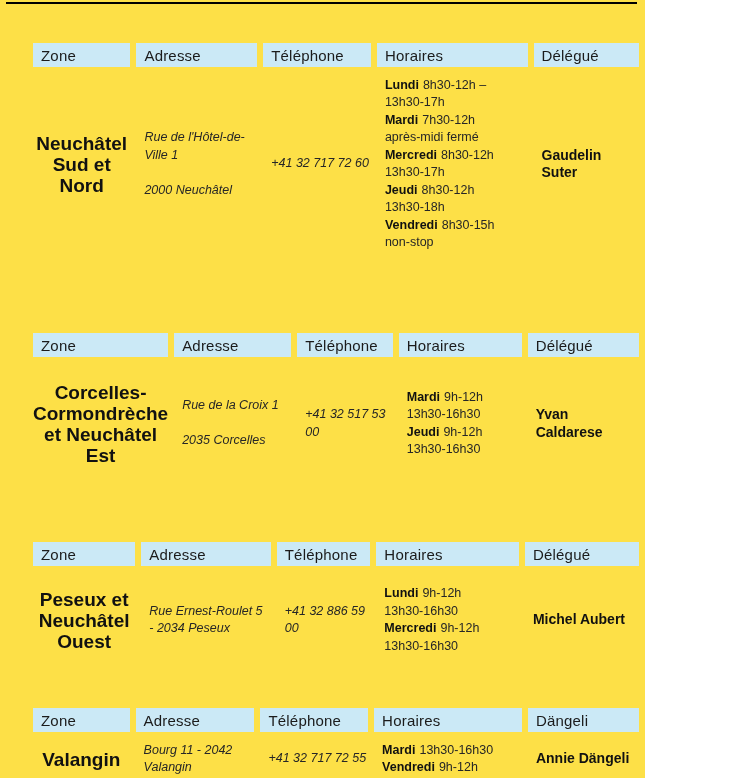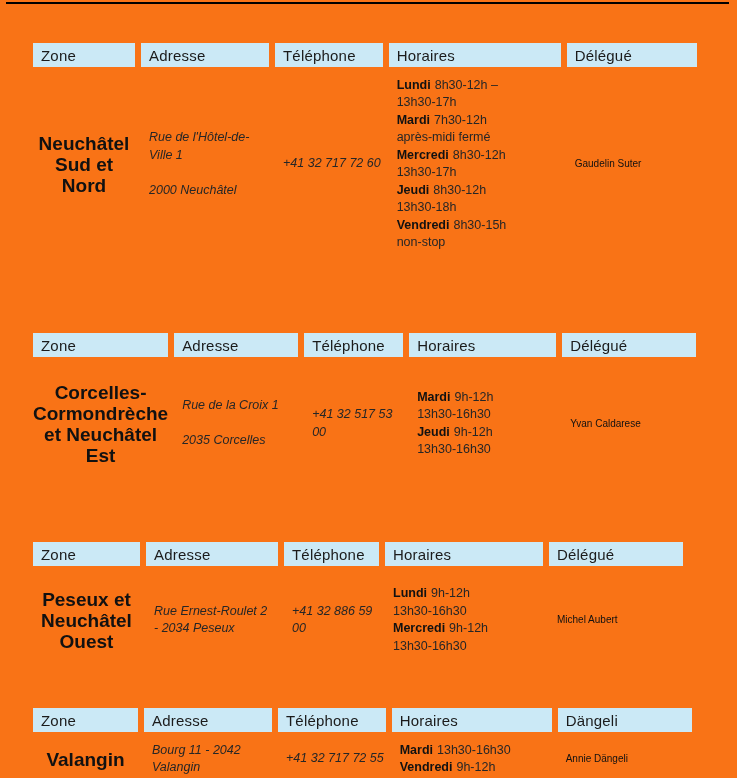--- a/index.html
+++ b/index.html
@@ -3,23 +3,23 @@
 <meta charset="utf-8">
 <style>
   html, body {
     margin: 0;
     padding: 0;
     background: #ffffff;
     font-family: "Liberation Sans", sans-serif;
   }
   .page {
     position: relative;
-    width: 737px;
+    width: 645px;
     height: 778px;
-    background: #f97316;
+    background: #fde047;
     overflow: hidden;
   }
   .top-line {
     position: absolute;
     top: 2px;
     left: 6px;
     right: 8px;
     border-top: 2px solid #000000;
   }
   .content {
@@ -62,22 +62,22 @@
     line-height: 21px;
     color: #111111;
     padding-left: 0;
     padding-right: 0;
   }
   .aline, .tline { min-height: 17.5px; white-space: nowrap; font-style: italic; }
   .hline { white-space: nowrap; }
   .day { font-weight: 700; color: #111111; }
   .day:not(:empty) { margin-right: 4px; }
   td.del {
-    font-weight: 400;
-    font-size: 10px;
+    font-weight: 700;
+    font-size: 14px;
     color: #111111;
   }
   
   .t1 .c1{width:102px}.t1 .c2{width:128px}.t1 .c3{width:95px}.t1 .c4{width:172px}.t1 .c5{width:130px}
   .t2 .c1{width:127px}.t2 .c2{width:124px}.t2 .c3{width:99px}.t2 .c4{width:147px}.t2 .c5{width:134px}
   .t3 .c1{width:107px}.t3 .c2{width:132px}.t3 .c3{width:95px}.t3 .c4{width:158px}.t3 .c5{width:134px}
   .t4 .c1{width:105px}.t4 .c2{width:128px}.t4 .c3{width:103px}.t4 .c4{width:160px}.t4 .c5{width:134px}
 </style>
 </head>
 <body>
@@ -208,21 +208,21 @@
       <tbody>
         <tr>
           <td class="zone">
 
           <div class="zline">Peseux et</div>
               <div class="zline">Neuchâtel</div>
               <div class="zline">Ouest</div>
             </td>
           <td class="addr">
 
-          <div class="aline">Rue Ernest-Roulet 2</div>
+          <div class="aline">Rue Ernest-Roulet 5</div>
               <div class="aline">- 2034 Peseux</div>
             </td>
           <td class="tel">
 
           <div class="tline">+41 32 886 59</div>
               <div class="tline">00</div>
             </td>
           <td class="hor">
 
           <div class="hline"><span class="day">Lundi</span><span class="rest">9h-12h</span></div>

